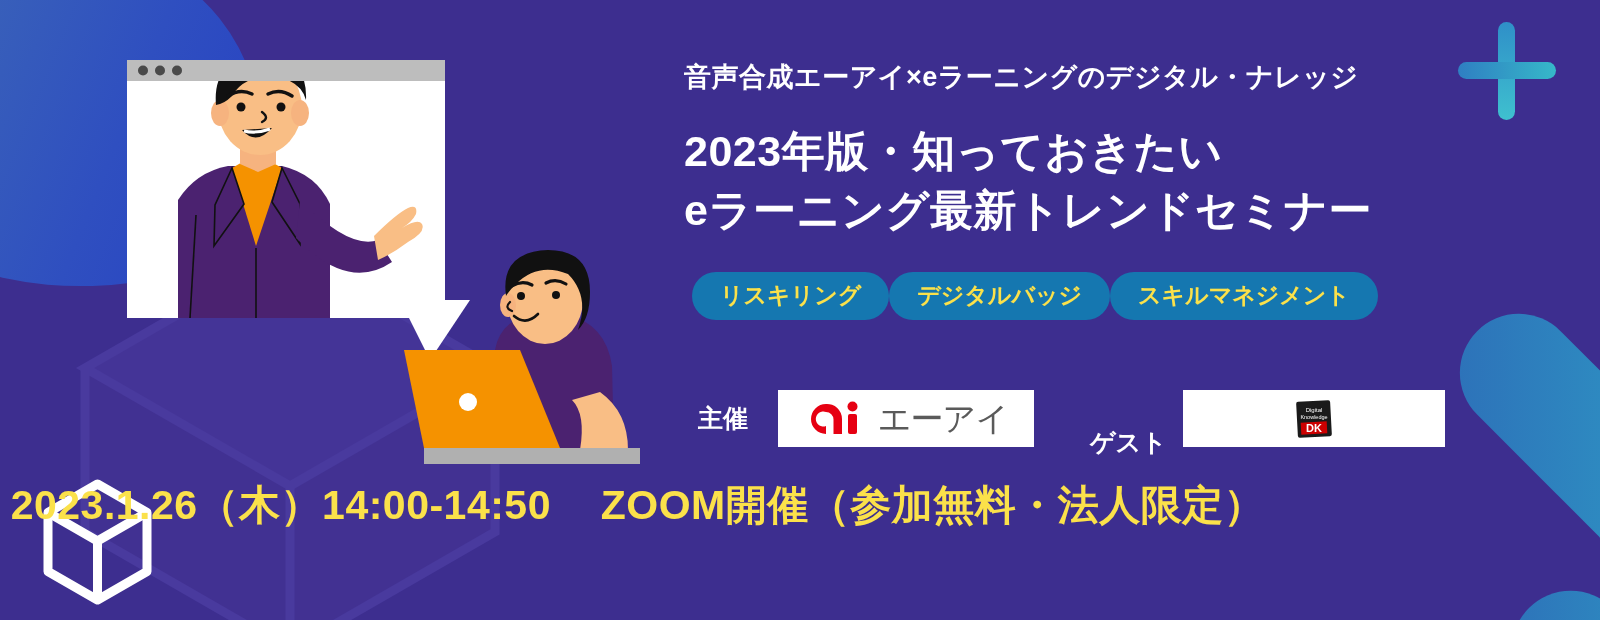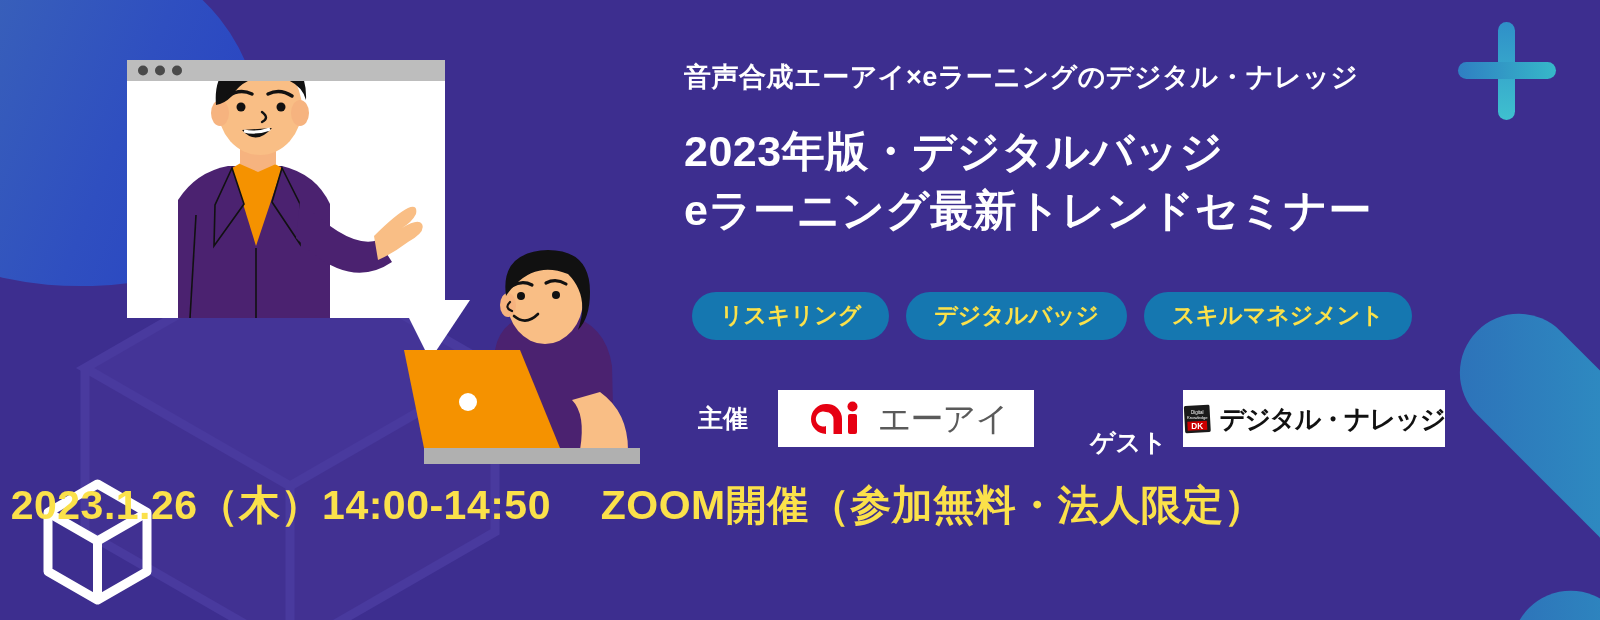--- a/index.html
+++ b/index.html
@@ -51,21 +51,21 @@
     font-size:27px;font-weight:700;color:#ffffff;letter-spacing:.5px;
     white-space:nowrap;
   }
   .title{
     position:absolute;left:8px;top:122px;width:790px;
     font-size:43px;font-weight:800;color:#ffffff;line-height:1.38;
     letter-spacing:.5px;
   }
   .title span{display:block;}
 
-  .pills{position:absolute;left:16px;top:292px;display:flex;gap:17px;}
+  .pills{position:absolute;left:16px;top:272px;display:flex;}
   .pill{
     background:#1577b0;color:#fbe14a;border-radius:28px;
     padding:10px 28px 12px;font-size:23px;font-weight:800;
     white-space:nowrap;line-height:1.15;
   }
 
   .logos{position:absolute;left:22px;top:378px;display:flex;align-items:center;gap:12px;}
   .logo-label{
     color:#ffffff;font-size:25px;font-weight:700;white-space:nowrap;
   }
@@ -203,21 +203,21 @@
 
       <rect x="424" y="448" width="216" height="16" fill="#b0b0b0"></rect>
     </g>
   </svg>
 
   <div class="content">
 
     <div class="eyebrow">音声合成エーアイ×eラーニングのデジタル・ナレッジ</div>
 
     <div class="title">
-      <span>2023年版・デジタルバッジ</span>
+      <span>2023年版・知っておきたい</span>
       <span>eラーニング最新トレンドセミナー</span>
     </div>
 
     <div class="pills">
       <div class="pill">リスキリング</div>
       <div class="pill">デジタルバッジ</div>
       <div class="pill">スキルマネジメント</div>
     </div>
 
     <div class="logos">
@@ -233,21 +233,20 @@
 
       <div class="logo-label" style="margin-left:44px;margin-top:48px;">ゲスト</div>
       <div class="logo-box logo-dk" style="margin-left:4px;text-align:center;">
         <svg width="38" height="40" viewBox="0 0 38 40">
           <rect x="2" y="2" width="34" height="36" rx="2" fill="#1a1a1a" transform="rotate(-3 19 20)"></rect>
           <text x="19" y="13" font-family="'Liberation Sans',sans-serif" font-size="6" fill="#ffffff" text-anchor="middle">Digital</text>
           <text x="19" y="20" font-family="'Liberation Sans',sans-serif" font-size="5.5" fill="#ffffff" text-anchor="middle">Knowledge</text>
           <rect x="6" y="23" width="26" height="12" fill="#cc0000" transform="rotate(-3 19 29)"></rect>
           <text x="19" y="33" font-family="'Liberation Sans',sans-serif" font-weight="bold" font-size="11" fill="#ffffff" text-anchor="middle">DK</text>
         </svg>
-        <span class="dk-text">デジタル・ナレッジ</span>
       </div>
     </div>
   </div>
 
   <div class="footline">
     <span>2023.1.26（木）14:00-14:50</span>
     <span class="gap"></span>
     <span>ZOOM開催（参加無料・法人限定）</span>
   </div>
 

